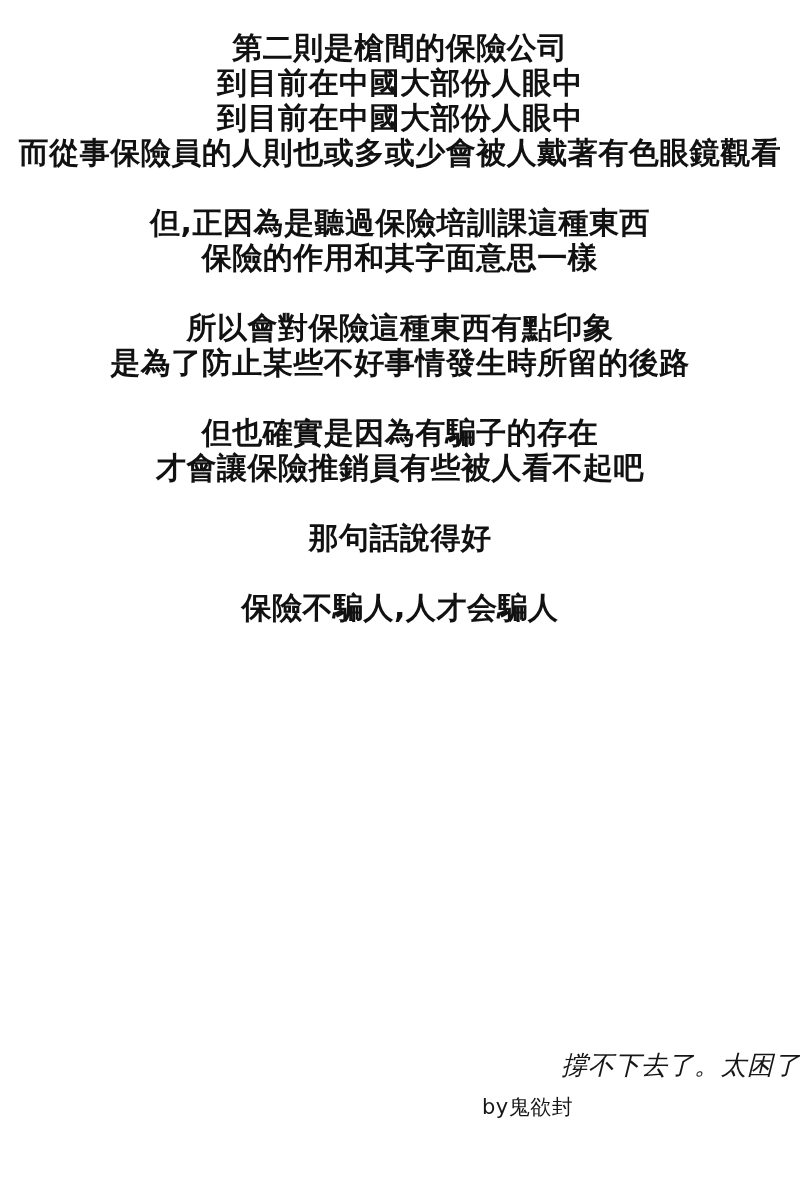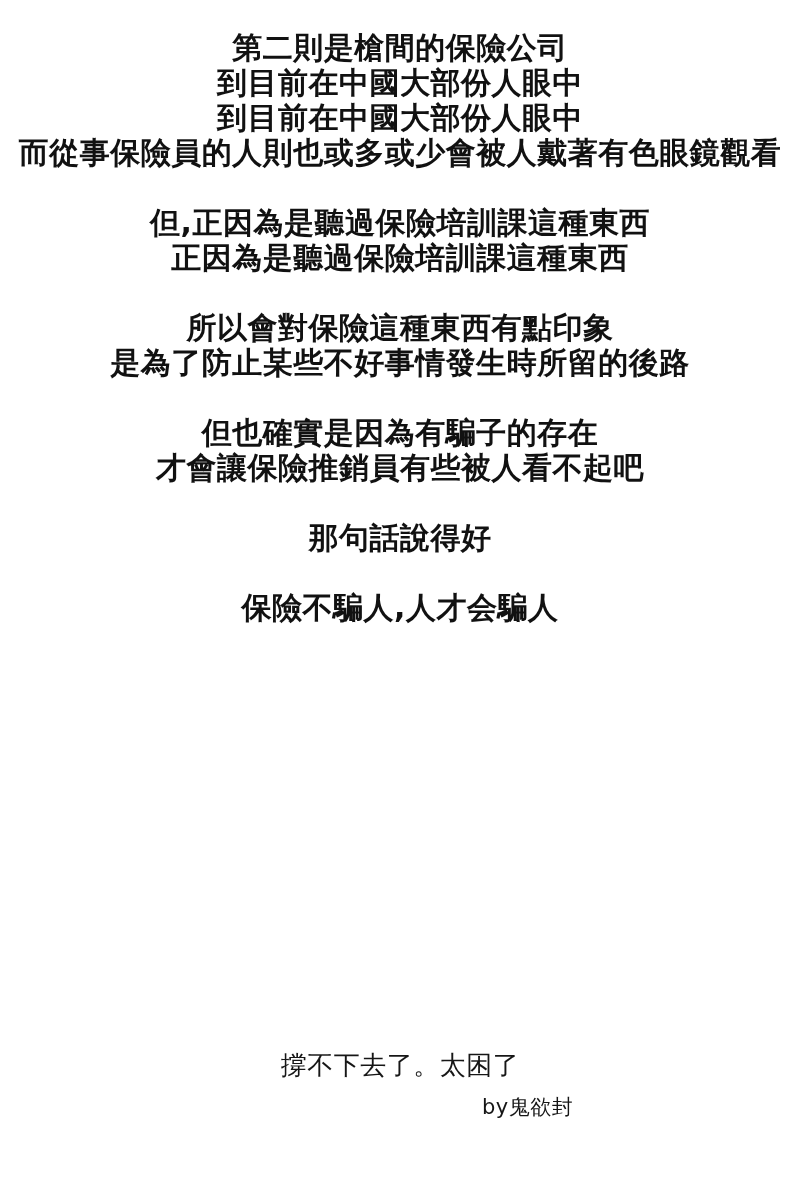--- a/index.html
+++ b/index.html
@@ -36,26 +36,27 @@
   }
   .line {
     display: block;
     white-space: nowrap;
   }
   .footer-note {
     position: absolute;
     top: 1049px;
     left: 0;
     width: 100%;
-    text-align: center;
+    text-align: right;
     color: #161616;
     font-weight: 500;
     font-size: 26px;
     line-height: 32px;
     letter-spacing: 0.5px;
+    font-style: italic;
   }
   .footer-signature {
     position: absolute;
     top: 1091px;
     left: 482px;
     color: #161616;
     font-weight: 500;
     font-size: 21px;
     line-height: 32px;
     letter-spacing: 0.5px;
@@ -71,21 +72,21 @@
 
     <p class="para">
       <span class="line">第二則是槍間的保險公司</span>
       <span class="line">到目前在中國大部份人眼中</span>
       <span class="line">到目前在中國大部份人眼中</span>
       <span class="line">而從事保險員的人則也或多或少會被人戴著有色眼鏡觀看</span>
     </p>
 
     <p class="para">
       <span class="line">但,正因為是聽過保險培訓課這種東西</span>
-      <span class="line">正因為是聽過保險培訓課這種東西</span>
+      <span class="line">保險的作用和其字面意思一樣</span>
     </p>
 
     <p class="para">
       <span class="line">所以會對保險這種東西有點印象</span>
       <span class="line">是為了防止某些不好事情發生時所留的後路</span>
     </p>
 
     <p class="para">
       <span class="line">但也確實是因為有騙子的存在</span>
       <span class="line">才會讓保險推銷員有些被人看不起吧</span>

